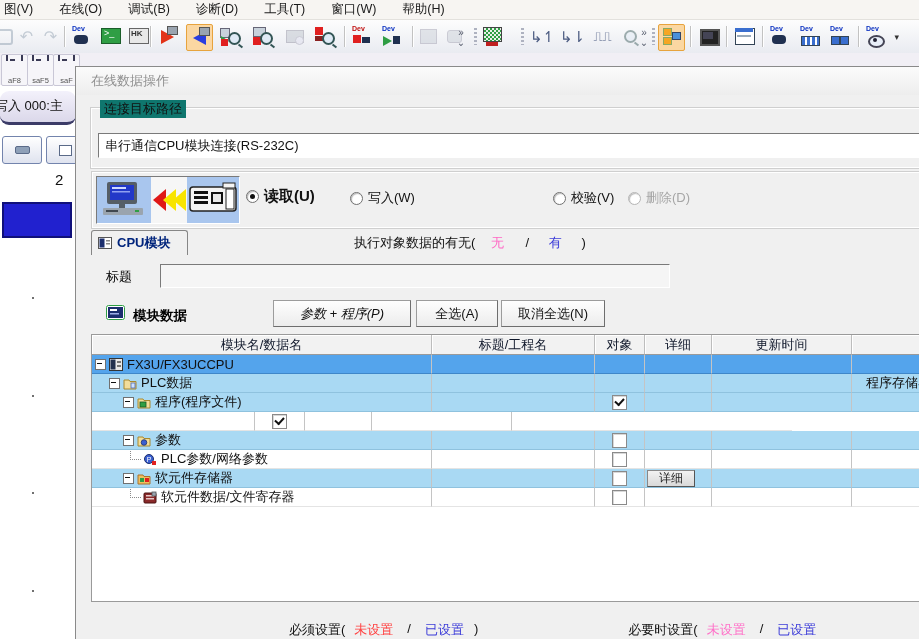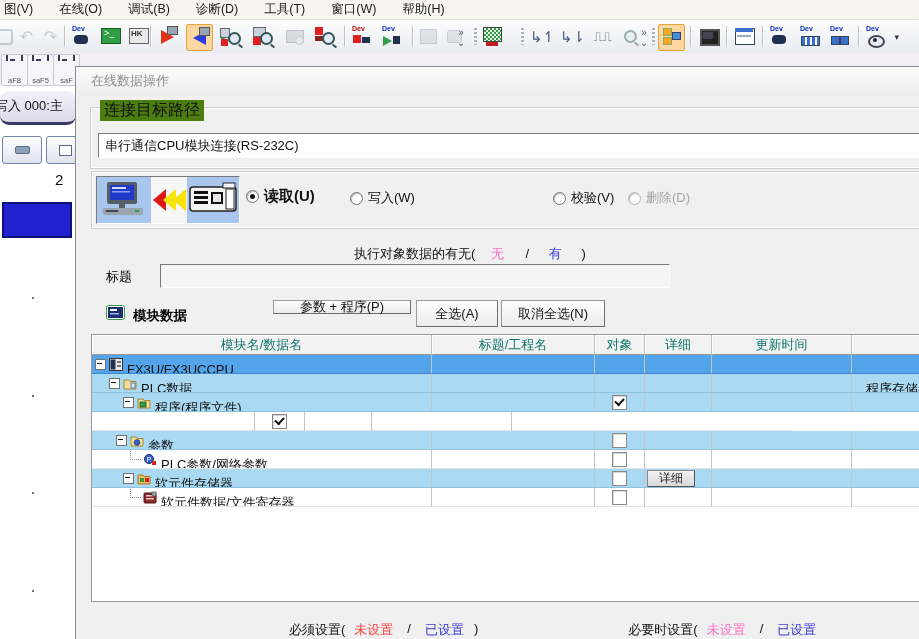--- a/index.html
+++ b/index.html
@@ -1,20 +1,20 @@
 <!DOCTYPE html>
 <html><head>
 <meta charset="utf-8">
 <style>
   html,body{margin:0;padding:0;}
   body{width:919px;height:639px;overflow:hidden;position:relative;
        font-family:"Liberation Sans","DejaVu Sans",sans-serif;background:#fff;
        -webkit-font-smoothing:antialiased;}
   .abs{position:absolute;}
-  .nowrap{white-space:nowrap;margin-top:11px;}
+  .nowrap{white-space:nowrap;}
 
   
   .menubar{left:0;top:0;width:919px;height:19px;background:#f7f5f2;border-bottom:1px solid #e3e1dd;
            display:flex;align-items:center;font-size:12.5px;color:#1a1a1a;z-index:1;}
   .menubar .mi{padding:0 12px 0 4px;margin-right:10px;cursor:default;}
   .toolbar1{left:0;top:20px;width:919px;height:33px;background:linear-gradient(#fdfdfd,#e9ebf1);
             border-bottom:1px solid #cacaca;z-index:1;}
   .ti{position:absolute;top:4px;width:25px;height:25px;border-radius:2px;display:flex;align-items:center;justify-content:center;}
   .ti.hl{background:#fbd7a2;border:1px solid #e7a33d;}
   .tsep{position:absolute;top:6px;width:1px;height:21px;background:#c2c2c2;border-right:1px solid #ffffff;}
@@ -46,21 +46,21 @@
   .stepnum{left:55px;top:171px;font-size:15px;color:#111;z-index:1;}
   .bluecell{left:2px;top:202px;width:66px;height:32px;background:#2121cf;border:2px solid #10107a;z-index:1;}
   .dot{position:absolute;width:2px;height:2px;background:#707070;z-index:1;}
 
   
   .dlg{left:75px;top:66px;width:850px;height:580px;background:#f0f0f0;
        border-left:1px solid #8a8a8a;border-top:1px solid #8a8a8a;z-index:10;}
   .dlg-title{left:0;top:0;width:100%;height:28px;background:linear-gradient(#fbfbfb,#ededed);
              font-size:13px;color:#8f8f8f;line-height:28px;padding-left:15px;box-sizing:border-box;}
   .grp{border:1px solid #cfcfcf;box-shadow:inset 0 0 0 1px #ffffff;}
-  .grp-label{position:absolute;top:-8px;left:9px;background:#4d7c0f;padding:0 4px;font-size:16px;color:#111;}
+  .grp-label{position:absolute;top:-8px;left:9px;background:#0f766e;padding:0 4px;font-size:13px;color:#111;}
   .sunken{border-top:1px solid #7a7a7a;border-left:1px solid #7a7a7a;border-bottom:1px solid #ffffff;border-right:1px solid #ffffff;}
   .field{background:#ffffff;font-size:13px;color:#111;line-height:23px;padding-left:6px;box-sizing:border-box;overflow:hidden;white-space:nowrap;}
 
   .gfx{left:20px;top:109px;width:142px;height:46px;display:flex;overflow:hidden;}
   .gfx .bluepane{background:#a9c6ee;height:100%;}
   .gfx .white{background:#f6f6f6;height:100%;display:flex;align-items:center;justify-content:center;}
   .tri{width:0;height:0;border-top:11px solid transparent;border-bottom:11px solid transparent;margin-right:-3px;}
 
   .radio{position:absolute;display:flex;align-items:center;font-size:13px;color:#111;}
   .rdot{width:11px;height:11px;border-radius:50%;background:#fff;border:1px solid #707070;
@@ -73,21 +73,21 @@
   .legend{left:278px;top:167px;font-size:13px;color:#111;}
   .legend span{display:inline-block;}
 
   .btn{position:absolute;background:linear-gradient(#fefefe,#ececec);border:1px solid #9c9c9c;
        border-bottom-color:#6e6e6e;border-right-color:#6e6e6e;font-size:13px;color:#111;
        display:flex;align-items:center;justify-content:center;box-sizing:border-box;cursor:default;}
 
   .tbl{left:15px;top:267px;width:830px;height:268px;background:#fff;border:1px solid #9a9a9a;box-sizing:border-box;overflow:hidden;}
   .trow{display:flex;width:1040px;}
   .th{background:#f2f2f2;border-right:1px solid #bdbdbd;border-bottom:1px solid #9a9a9a;
-      box-shadow:inset 1px 1px 0 #fff;font-size:13px;color:#0f766e;text-align:center;line-height:19px;height:20px;box-sizing:border-box;}
+      box-shadow:inset 1px 1px 0 #fff;font-size:13px;color:#0f172a;text-align:center;line-height:19px;height:20px;box-sizing:border-box;}
   .td{border-right:1px solid #c4c4c4;height:19px;box-sizing:border-box;font-size:13px;color:#111;
       display:flex;align-items:center;overflow:hidden;}
   .c1{width:340px;flex:none;}.c2{width:163px;flex:none;}.c3{width:50px;flex:none;justify-content:center;}
   .c4{width:67px;flex:none;}.c5{width:140px;flex:none;}.c6{width:280px;flex:none;border-right:none;}
   .row-cpu .td{background:#54a4ec;border-bottom:1px solid #3f87c9;}
   .row-grp .td{background:#a9d9f3;border-bottom:1px solid #8fc2de;}
   .row-leaf .td{background:#ffffff;border-bottom:1px solid #e4e4e4;}
   .expbox{width:9px;height:9px;background:#fff;border:1px solid #707070;position:relative;margin-right:3px;flex:none;}
   .expbox:after{content:"";position:absolute;left:1px;top:3px;width:5px;height:1px;background:#111;}
   .conn{width:10px;height:12px;border-left:1px dotted #8a8a8a;border-bottom:1px dotted #8a8a8a;
@@ -355,20 +355,29 @@
   </div>
   <div class="radio" style="left:477px;top:122px;">
     <span class="rdot"></span>
     <span>校验(V)</span>
   </div>
   <div class="radio" style="left:552px;top:122px;color:#a6a6a6;">
     <span class="rdot" style="border-color:#b5b5b5"></span>
     <span>删除(D)</span>
   </div>
 
+  <div class="abs tab">
+    <svg width="14" height="12" viewBox="0 0 14 12">
+      <rect x="0.5" y="0.5" width="13" height="11" fill="#fff" stroke="#555"></rect>
+      <rect x="1.5" y="1.5" width="5" height="9" fill="#1c2f6e"></rect>
+      <rect x="8" y="3" width="4" height="1.5" fill="#888"></rect>
+      <rect x="8" y="6" width="4" height="1.5" fill="#888"></rect>
+    </svg>
+    <span class="lbl">CPU模块</span>
+  </div>
   <div class="abs legend nowrap">
     <span>执行对象数据的有无(</span>
     <span style="color:#ff66c4;margin-left:12px;">无</span>
     <span style="margin-left:18px;">/</span>
     <span style="color:#3b3bd8;margin-left:16px;">有</span>
     <span style="margin-left:16px;">)</span>
   </div>
 
   <div class="abs" style="left:30px;top:201px;font-size:13px;">标题</div>
   <div class="abs sunken field" style="left:84px;top:197px;width:510px;height:24px;background:#f5f5f5;">
@@ -377,21 +386,21 @@
 
   <div class="abs" style="left:30px;top:238px;">
     <svg width="19" height="15" viewBox="0 0 19 15">
       <rect x="0.5" y="0.5" width="18" height="14" rx="2" fill="#fff" stroke="#2f9e44"></rect>
       <rect x="2" y="2" width="15" height="11" fill="#1c2f6e"></rect>
       <rect x="4" y="4" width="7" height="2" fill="#fff"></rect>
       <rect x="4" y="8" width="9" height="1.5" fill="#9fb0e8"></rect>
     </svg>
   </div>
   <div class="abs" style="left:57px;top:240px;font-weight:bold;font-size:13.5px;">模块数据</div>
-  <button class="btn" style="left:197px;top:233px;width:138px;height:14px;">参数 + 程序(P)</button>
+  <button class="btn" style="left:197px;top:233px;width:138px;height:27px;font-style:italic;">参数 + 程序(P)</button>
   <button class="btn" style="left:340px;top:233px;width:82px;height:27px;">全选(A)</button>
   <button class="btn" style="left:425px;top:233px;width:104px;height:27px;">取消全选(N)</button>
 
   <div class="abs tbl">
     <div class="trow">
       <div class="th c1">模块名/数据名</div>
       <div class="th c2">标题/工程名</div>
       <div class="th c3">对象</div>
       <div class="th c4">详细</div>
       <div class="th c5">更新时间</div>
@@ -456,21 +465,21 @@
       <div class="td c2"></div>
       <div class="td c3">
           <span class="cb on"></span>
         </div>
       <div class="td c4"></div>
         <div class="td c5"></div>
         <div class="td c6"></div>
     </div>
 
     <div class="trow row-grp">
-      <div class="td c1" style="padding-left:24px;">
+      <div class="td c1" style="padding-left:31px;">
         <span class="expbox"></span>
         <span class="ticon"><svg width="14" height="13">
               <path d="M1 3 L6 3 L7 4.5 L13 4.5 L13 12 L1 12 Z" fill="#f2dd9a" stroke="#a8882e"></path>
               <circle cx="7" cy="8.5" r="2.8" fill="#3a5fd0" stroke="#1c2f6e" stroke-width="0.8"></circle>
             </svg></span>
         <span class="nowrap">参数</span>
       </div>
       <div class="td c2"></div>
       <div class="td c3">
           <span class="cb"></span>

